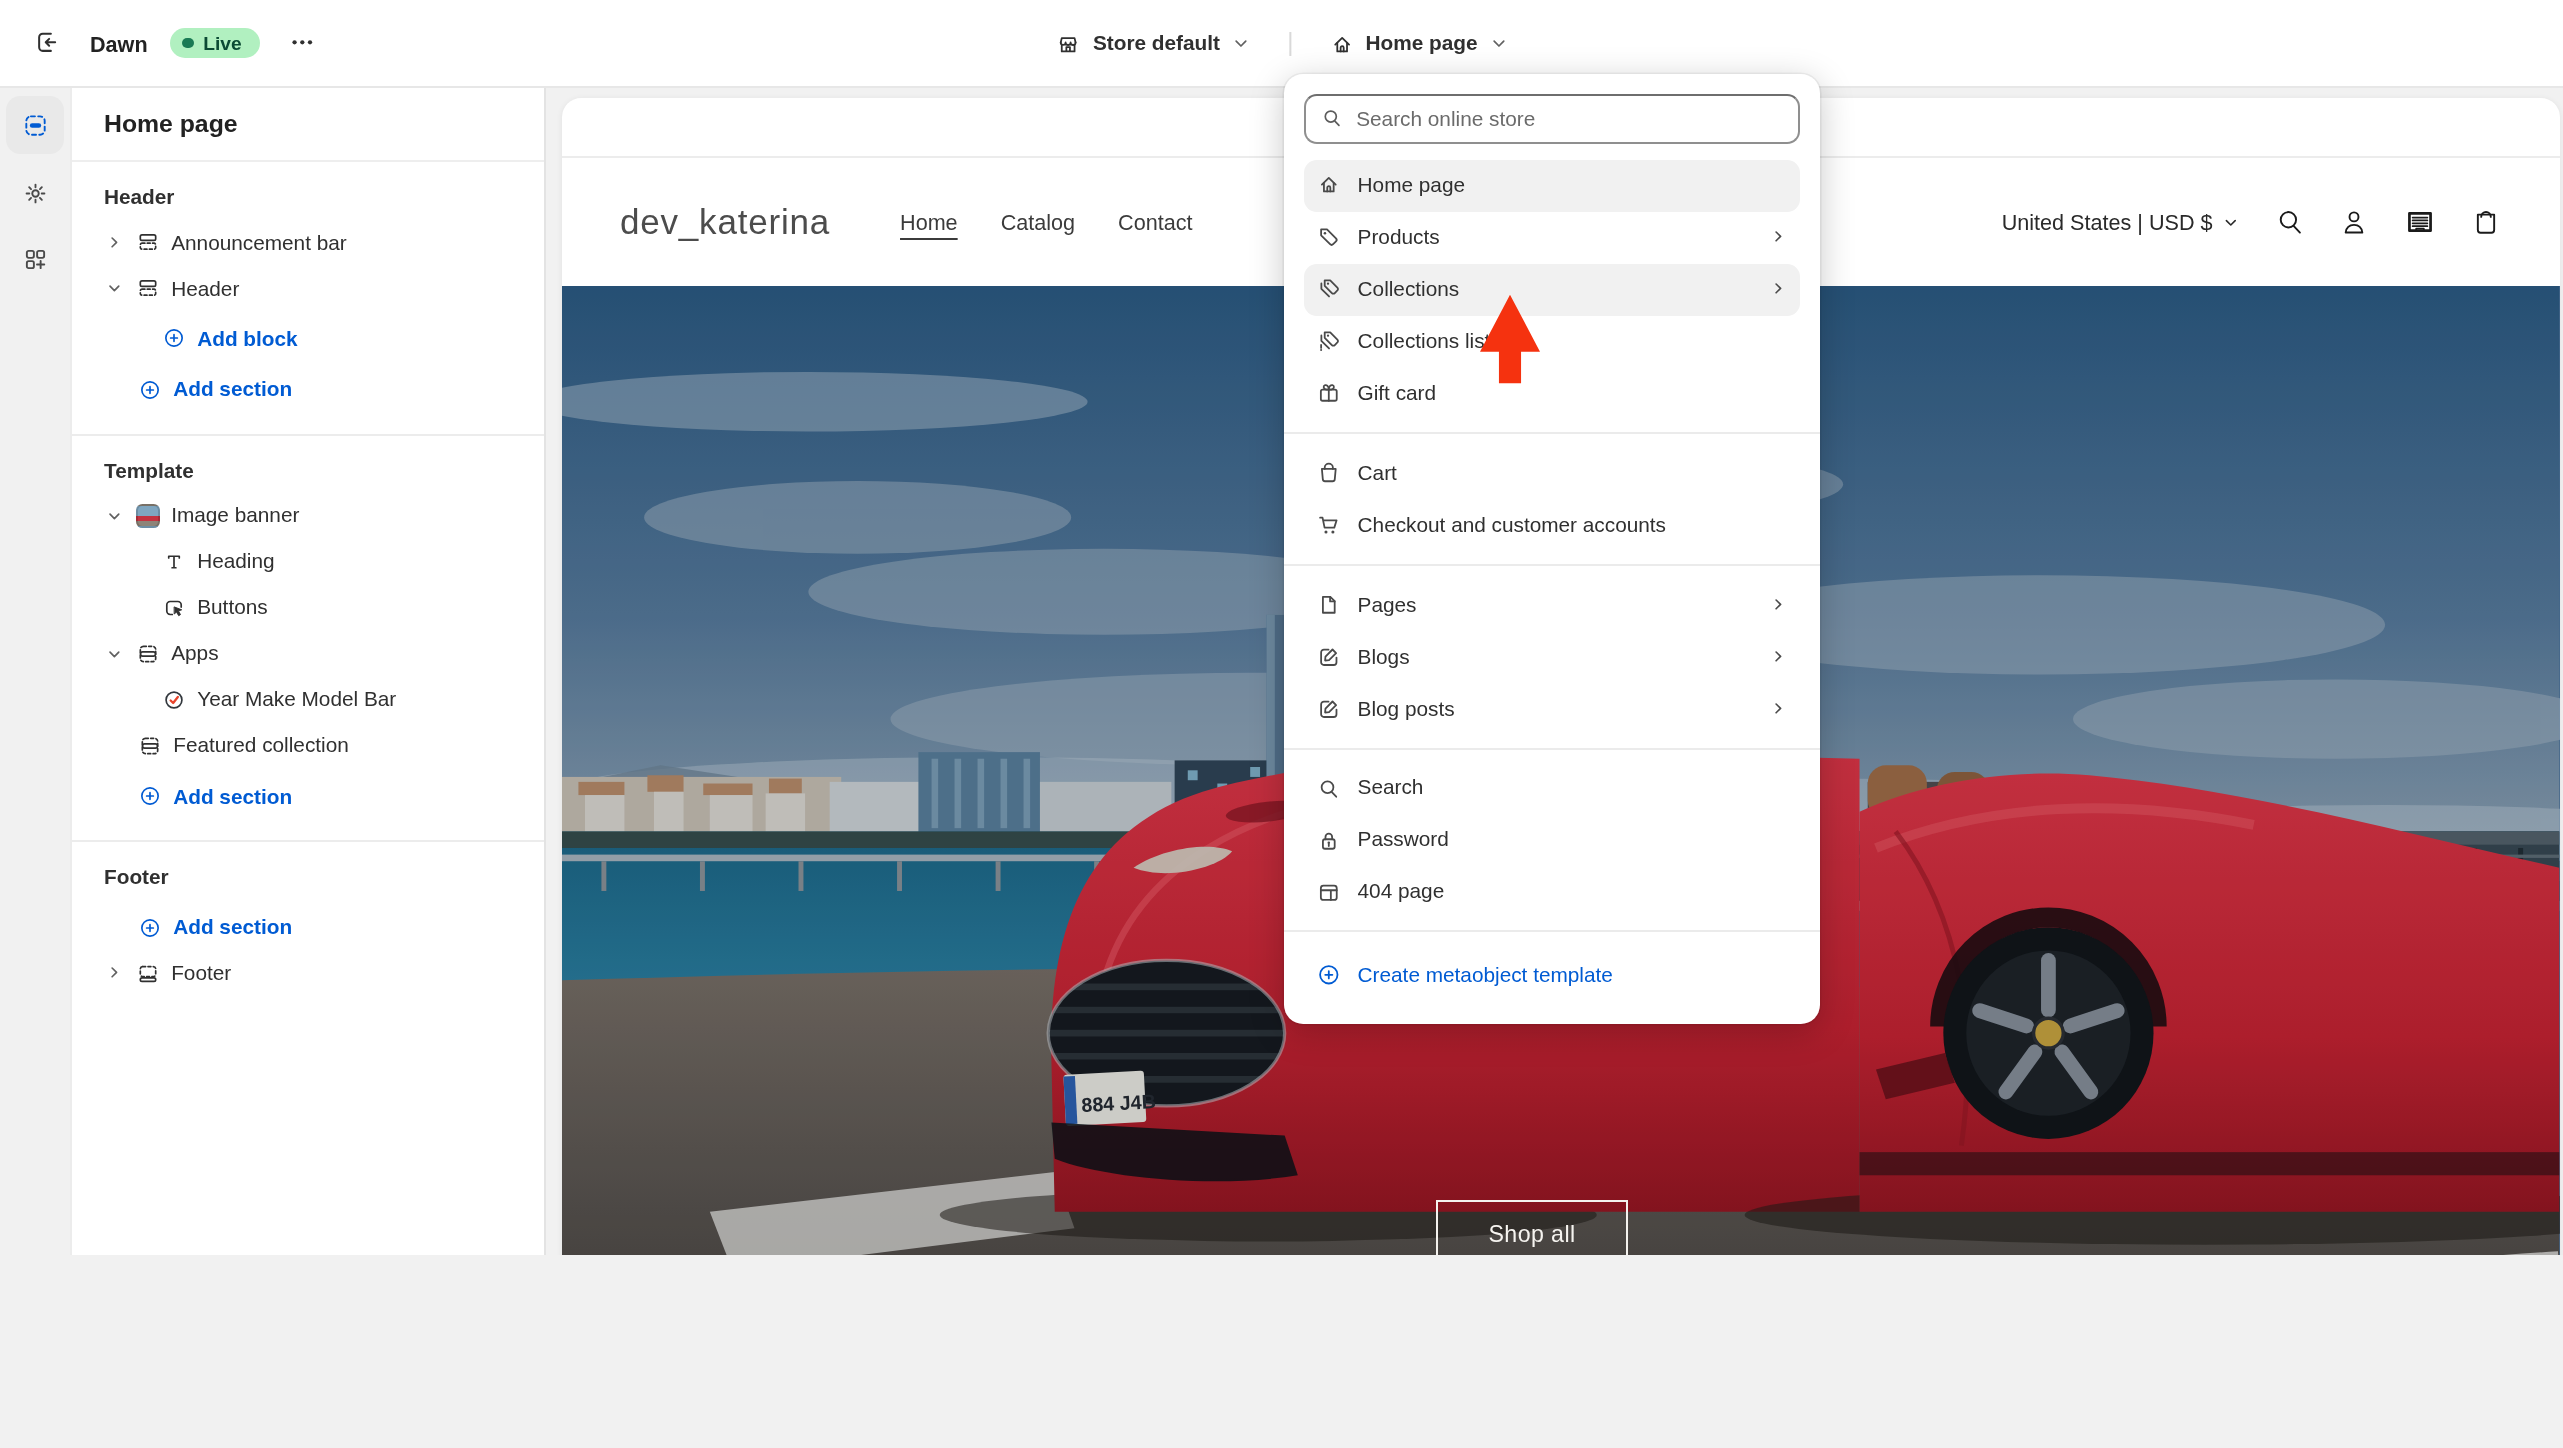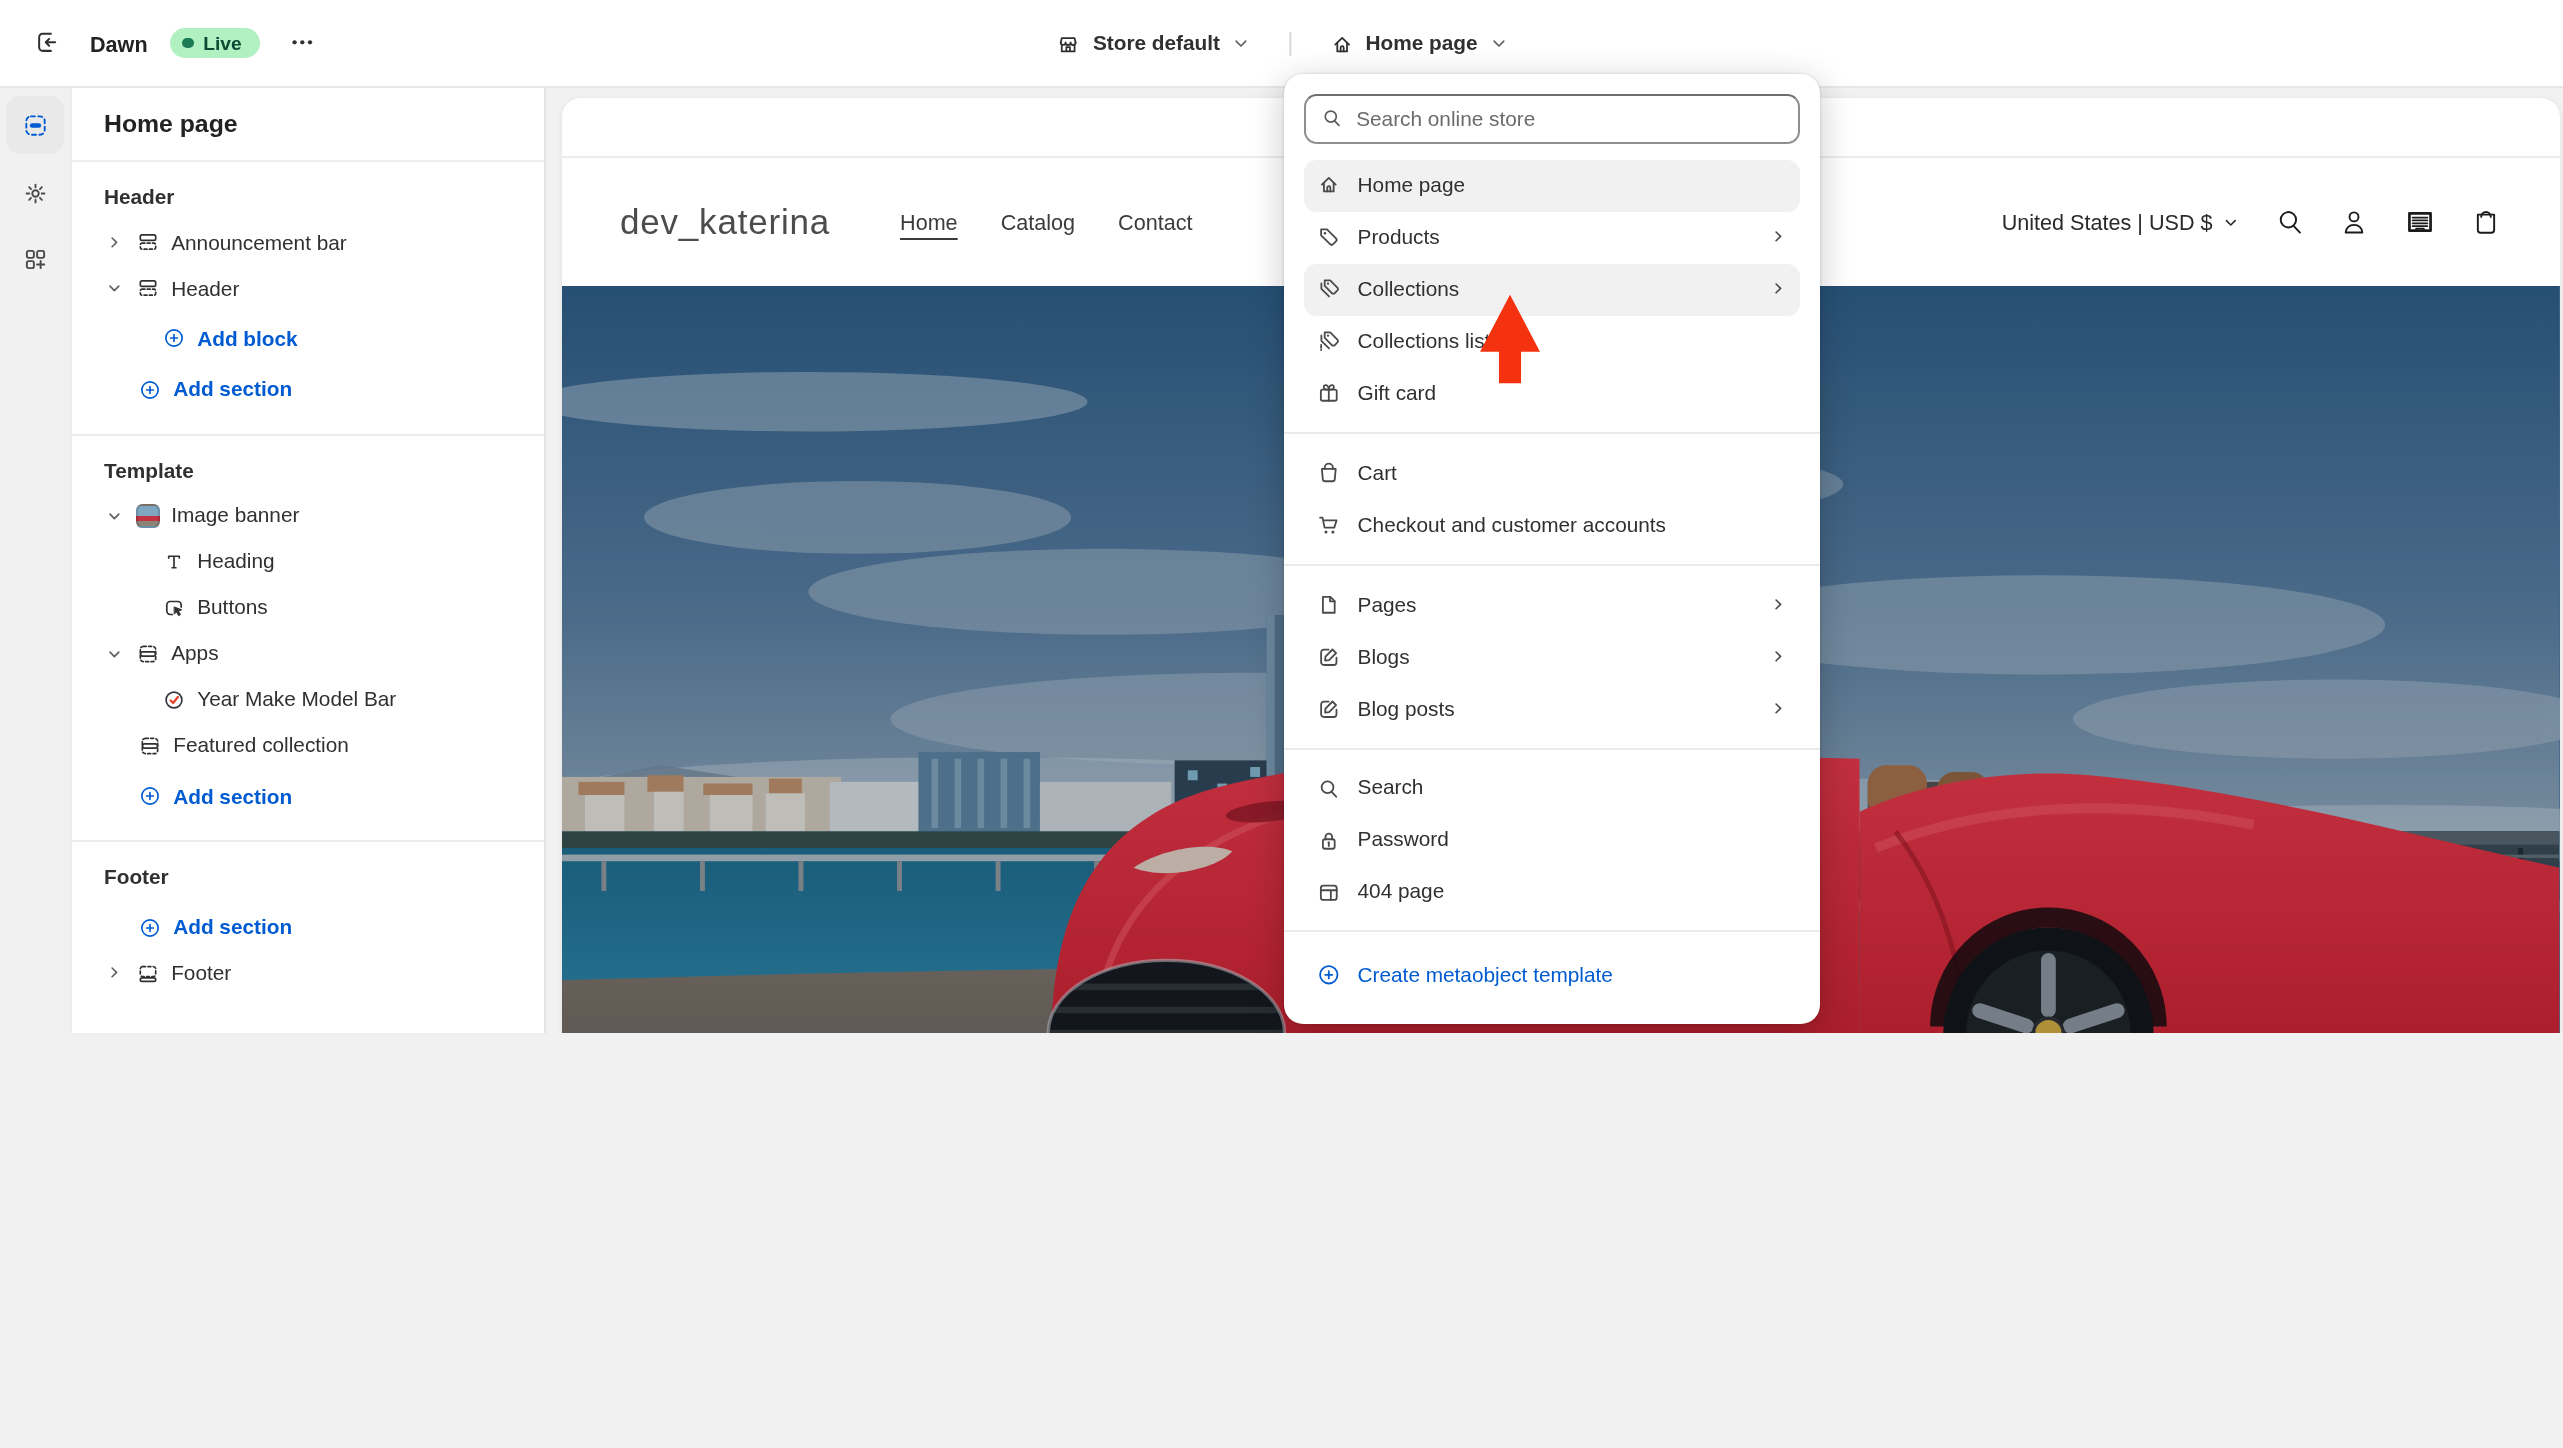--- a/index.html
+++ b/index.html
@@ -1,18 +1,18 @@
 <!DOCTYPE html>
 <html style="font-size:12.8px"><head>
 <meta charset="utf-8">
 <style>
   * { margin:0; padding:0; box-sizing:border-box; }
   html,body { background:#f1f1f1; }
   body { font-family:"Liberation Sans", sans-serif; }
-  .viewport { width:2563px; height:1033px; overflow:hidden; position:relative; background:#f1f1f1; }
+  .viewport { width:2563px; height:1255px; overflow:hidden; position:relative; background:#f1f1f1; }
   .stage { width:1282px; height:724px; transform:scale(2); transform-origin:0 0; position:relative; background:#f1f1f1; color:#303030; }
 
   .ic { width:12px; height:12px; stroke:currentColor; fill:none; stroke-width:1.4; stroke-linecap:round; stroke-linejoin:round; flex:none; }
 
   
   .topbar { position:absolute; left:0; top:0; width:100%; height:44px; background:#ffffff; border-bottom:0.8px solid #e7e7e7; display:flex; align-items:center; z-index:40; }
   .tb-left { display:flex; align-items:center; gap:11px; padding-left:12px; }
   .iconbtn { width:22px; height:22px; display:flex; align-items:center; justify-content:center; border-radius:4.8px; color:#303030; cursor:pointer; }
   .iconbtn .ic { width:14.3px; height:14.3px; }
   .theme-name { font-size:10.8px; font-weight:700; color:#222; }

